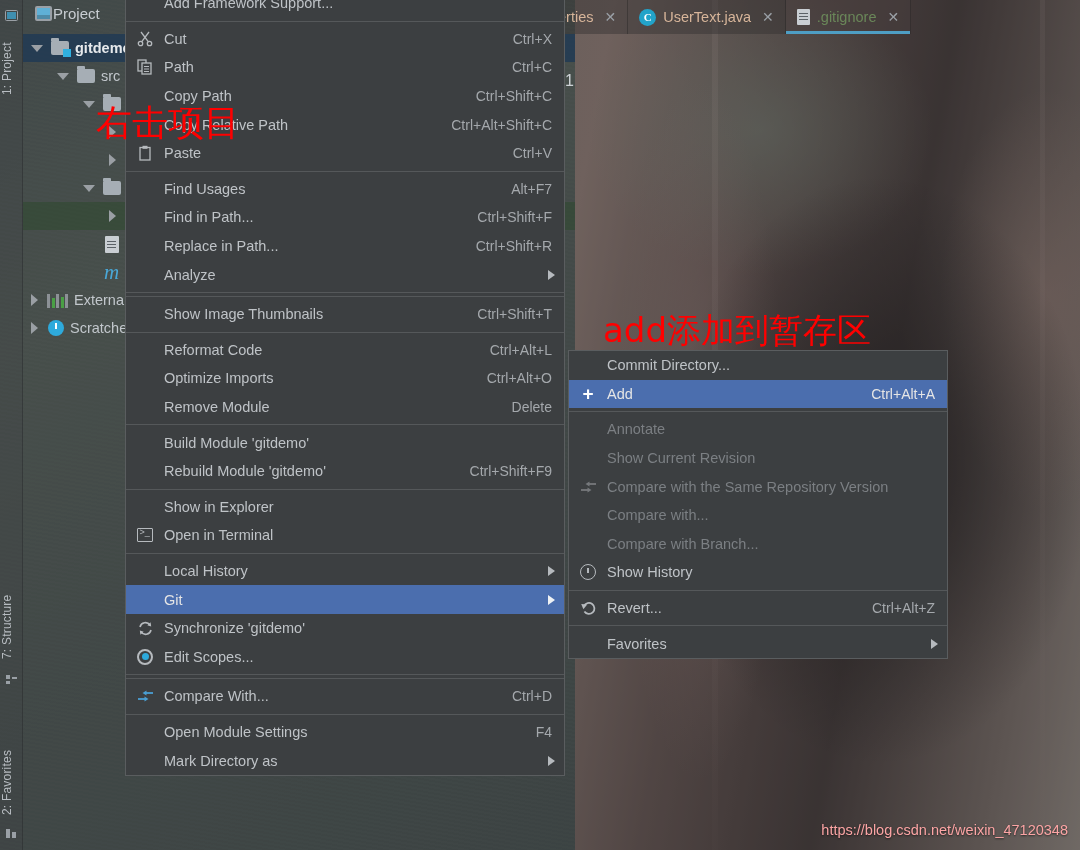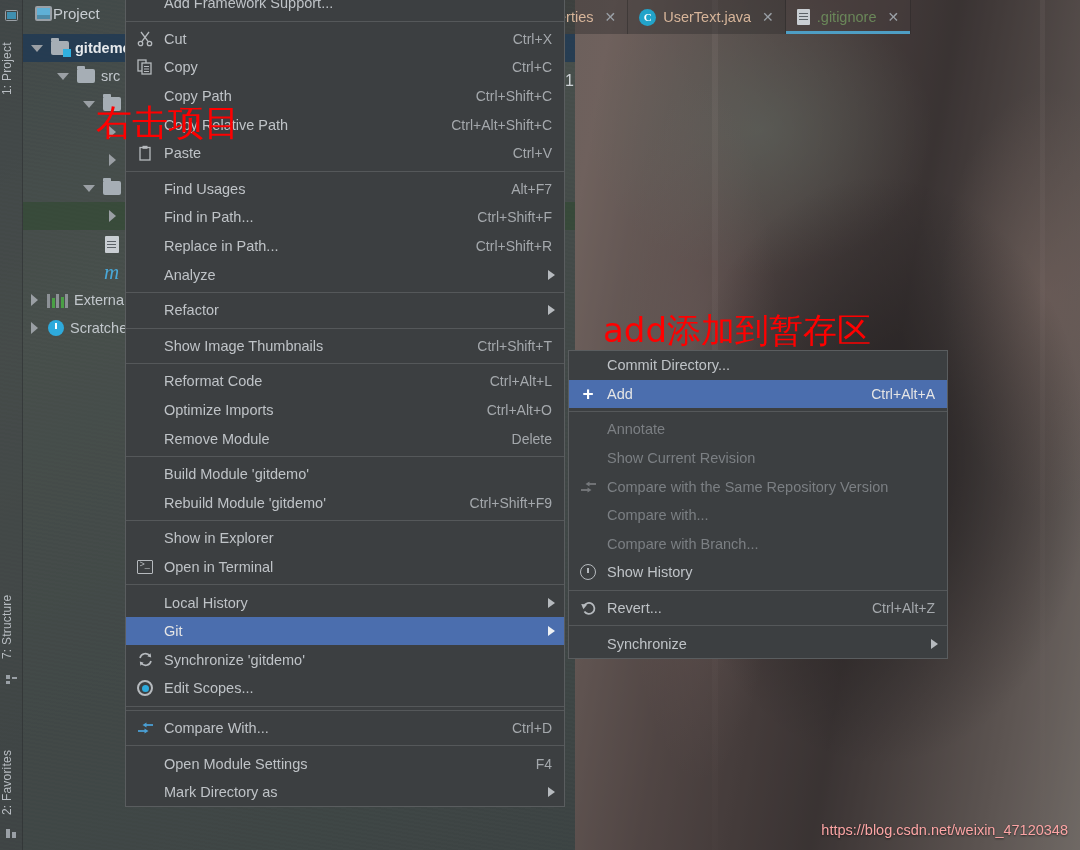--- a/index.html
+++ b/index.html
@@ -389,21 +389,21 @@
     <div class="mi">
       <span class="mico">
         <svg width="16" height="16" viewBox="0 0 16 16">
             <rect x="1" y="1" width="8" height="11" fill="none" stroke="#b6babe" stroke-width="1.3"></rect>
             <rect x="5" y="4" width="9" height="11" fill="#3c3f41" stroke="#b6babe" stroke-width="1.3"></rect>
             <line x1="7" y1="7.5" x2="12" y2="7.5" stroke="#b6babe"></line>
             <line x1="7" y1="10" x2="12" y2="10" stroke="#b6babe"></line>
             <line x1="7" y1="12.5" x2="12" y2="12.5" stroke="#b6babe"></line>
           </svg>
       </span>
-      <span class="label">Copy</span>
+      <span class="label">Path</span>
       <span class="accel">Ctrl+C</span>
     </div>
 
     <div class="mi">
       <span class="label">Copy Path</span>
       <span class="accel">Ctrl+Shift+C</span>
     </div>
 
     <div class="mi">
       <span class="label">Copy Relative Path</span>
@@ -435,24 +435,20 @@
       <span class="label">Replace in Path...</span>
       <span class="accel">Ctrl+Shift+R</span>
     </div>
     <div class="mi">
       <span class="label">Analyze</span>
       <span class="arrow"></span>
     </div>
 
     <div class="sep"></div>
 
-    <div class="mi">
-      <span class="label">Refactor</span>
-      <span class="arrow"></span>
-    </div>
 
     <div class="sep"></div>
 
     <div class="mi">
       <span class="label">Show Image Thumbnails</span>
       <span class="accel">Ctrl+Shift+T</span>
     </div>
 
     <div class="sep"></div>
 
@@ -603,21 +599,21 @@
             <polygon points="1.2,4 7.2,4.6 3.4,9.2" fill="#b6babe"></polygon>
           </svg>
       </span>
       <span class="label">Revert...</span>
       <span class="accel">Ctrl+Alt+Z</span>
     </div>
 
     <div class="sep"></div>
 
     <div class="mi">
-      <span class="label">Synchronize</span>
+      <span class="label">Favorites</span>
       <span class="arrow"></span>
     </div>
   </div>
 
   <div class="annot" id="annot-1">右击项目</div>
   <div class="annot" id="annot-2">add添加到暂存区</div>
 
   <div class="watermark">https://blog.csdn.net/weixin_47120348</div>
 </div>
 

